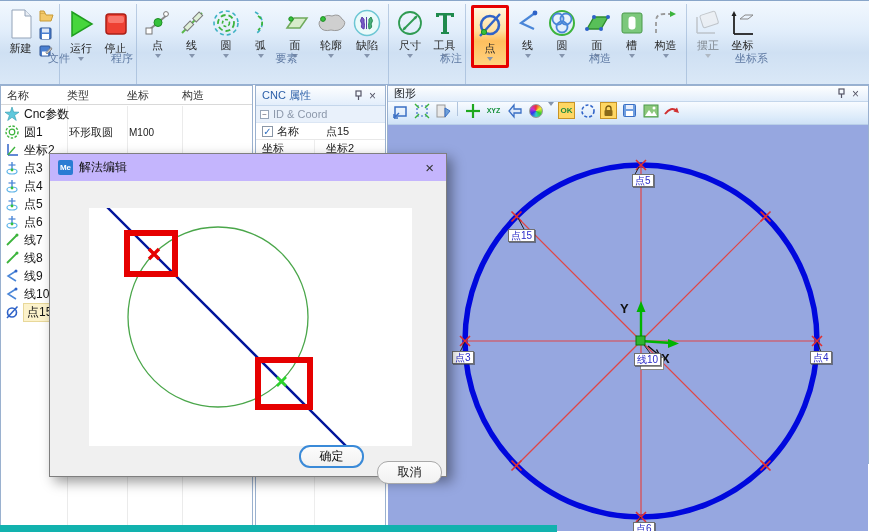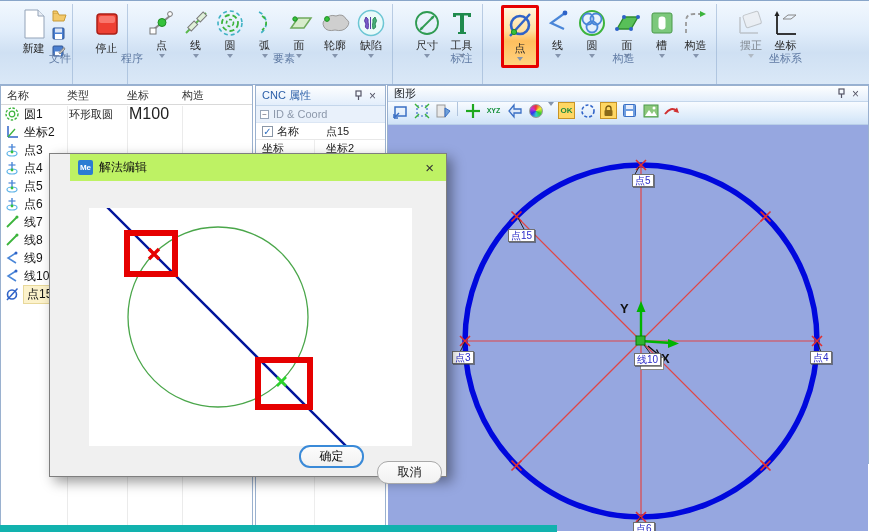--- a/index.html
+++ b/index.html
@@ -4,21 +4,21 @@
 <style>
   * { margin:0; padding:0; box-sizing:border-box; }
   html,body { width:869px; height:532px; overflow:hidden; }
   body { font-family:"Liberation Sans","DejaVu Sans",sans-serif; position:relative; background:#fff; font-size:12px; }
 
   
   .ribbon { position:absolute; left:0; top:0; width:869px; height:85px;
     background:linear-gradient(#f2f8fe 0%, #e2eefb 35%, #cfe0f3 62%, #dae8f7 100%);
     border-top:1px solid #89a6c9; border-bottom:1px solid #96b0d2;
     display:flex; align-items:stretch; padding-top:3px; overflow:hidden; }
-  .rgroup { position:relative; padding:1px 5px 16px 18px; border-right:1px solid rgba(150,176,210,.6); display:flex; gap:3px; align-items:flex-start; flex:0 0 auto; }
+  .rgroup { position:relative; padding:1px 5px 16px 5px; border-right:1px solid rgba(150,176,210,.6); display:flex; gap:3px; align-items:flex-start; flex:0 0 auto; }
   .rgroup-label { position:absolute; bottom:18px; left:0; right:0; text-align:center; font-size:11px; color:#5f7aa3; white-space:nowrap;margin-left:48px; }
   .rbtn { display:flex; flex-direction:column; align-items:center; min-width:31px; color:#262626; font-size:11px; line-height:1.15; padding:1px 1px; }
   .rbtn .ric { height:33px; display:flex; align-items:center; justify-content:center; }
   .rbtn.big .ric { height:36px; }
   .caret { width:0; height:0; border:3px solid transparent; border-top:4px solid #8494ad; margin-top:2px; }
   .file-col { display:flex; flex-direction:column; gap:2px; padding-top:5px; }
   .hl-red { border:3px solid #e60000; border-radius:2px;
     background:linear-gradient(#fff7de, #ffdf9e 40%, #febf5e 58%, #ffd27f 100%); }
   .disabled { opacity:.5; filter:grayscale(.9); }
   .clipbtn { overflow:hidden; max-width:20px; }
@@ -33,21 +33,21 @@
   
   #cnc-panel { left:0; top:85px; width:253px; height:447px; }
   .cols { display:flex; height:19px; align-items:center; font-size:11px; color:#333; border-bottom:1px solid #d9d9d9; }
   .c0{width:66px;padding-left:6px;} .c1{width:60px;} .c2{width:55px;} .c3{width:60px;}
   .vline { position:absolute; top:20px; bottom:0; width:1px; background:#ebebeb; }
   .lrow { display:flex; height:18px; align-items:center; font-size:12px; color:#141414; position:relative; }
   .lrow .ic { width:16px; height:14px; margin:0 3px 0 4px; flex:0 0 auto; }
   .lrow .nm { white-space:nowrap; }
   .lrow.sel .nm { background:#fcf2cb; outline:1px solid #e8d89a; padding:0 3px; }
   .lrow .tcell { position:absolute; left:68px; width:58px; overflow:hidden; white-space:nowrap; font-size:11px; color:#222; }
-  .lrow .ccell { position:absolute; left:128px; width:52px; overflow:hidden; white-space:nowrap; font-size:16px; color:#222; }
+  .lrow .ccell { position:absolute; left:128px; width:52px; overflow:hidden; white-space:nowrap; font-size:10px; color:#222; }
 
   
   #prop-panel { left:255px; top:85px; width:131px; height:447px; }
   #prop-panel .phead { color:#2b5fa8; }
   .prow-group { height:17px; background:#e9f1fb; color:#8d99ab; font-size:11px; display:flex; align-items:center; padding:0 4px; border-bottom:1px solid #dbe6f4; }
   .collapse { width:9px; height:9px; border:1px solid #97a5b8; background:#fff; font-size:8px; line-height:7px; text-align:center; color:#556; margin-right:4px; }
   .prow { height:17px; display:flex; align-items:center; font-size:11px; color:#222; border-bottom:1px solid #e8e8e8; padding-left:6px; position:relative; }
   .prow .val { position:absolute; left:70px; }
   .cbx { width:11px; height:11px; border:1px solid #8a97a8; background:#fff; margin-right:4px; color:#2f6fc0; font-size:10px; line-height:9px; text-align:center; }
   .prop-colline { position:absolute; left:58px; top:54px; bottom:0; width:1px; background:#ededed; }
@@ -60,21 +60,21 @@
   .gti { width:17px; height:17px; display:flex; align-items:center; justify-content:center; flex:0 0 auto; }
   .gsep { width:1px; height:14px; background:#b0c4dd; margin:0 2px; }
   .gcanvas { position:absolute; left:0; top:39px; width:480px; height:406px; background:#96a7e0; overflow:hidden; }
   .glabel { position:absolute; background:#fff; border:1px solid #6f6f6f; box-shadow:1px 1px 0 rgba(60,60,60,.55);
     font-size:10px; color:#2a2ac8; line-height:11px; height:13px; padding:0 2px; white-space:nowrap; z-index:3; }
   .glabel-ghost { position:absolute; background:#fff; border:1px solid #8a8a8a; width:24px; height:13px; z-index:2; }
 
   
   #dialog { position:absolute; left:49px; top:153px; width:398px; height:324px; background:#f0f0f0;
     border:1px solid #7f7f7f; box-shadow:5px 5px 12px rgba(0,0,0,.4); z-index:50; }
-  .dtitle { height:27px; background:#bef264; display:flex; align-items:center; padding:0 8px; font-size:12px; color:#101010;margin-left:20px; }
+  .dtitle { height:27px; background:#c4b5fd; display:flex; align-items:center; padding:0 8px; font-size:12px; color:#101010; }
   .me-icon { width:15px; height:15px; background:#2b7cd3; color:#fff; font-size:8px; font-weight:bold;
     display:flex; align-items:center; justify-content:center; border-radius:2px; margin-right:6px; }
   .dclose { margin-left:auto; font-size:15px; color:#333; padding:0 4px; }
   .dcanvas { position:absolute; left:39px; top:54px; width:323px; height:238px; background:#fff; }
   .dbtn { position:absolute; width:65px; height:23px; background:linear-gradient(#fcfcfc,#f1f1f1); font-size:12px; color:#111;
     display:flex; align-items:center; justify-content:center;border-radius:11px; }
   #ok-btn { left:249px; top:291px; border:2px solid #3a8ad8; }
   #cancel-btn { left:327px; top:307px; border:1px solid #a9a9a9; }
 
   .teal-bar { position:absolute; left:0; top:525px; width:557px; height:7px; background:#12b2ae; z-index:60; }
@@ -115,20 +115,29 @@
             <path d="M8 9 L13 4 L12 2.5 L7 7.5 Z" fill="#c8c8c8" stroke="#888"></path>
           </svg>
       </span>
     </div>
     <div class="rgroup-label">文件</div>
   </div>
 
   <div class="rgroup">
     <div class="rbtn big">
       <span class="ric">
+        <svg width="30" height="30" viewBox="0 0 30 30">
+            <path d="M6 3 L26 15 L6 27 Z" fill="#46d63c" stroke="#1f9e1f" stroke-width="1.5"></path>
+          </svg>
+      </span>
+      <span>运行</span>
+      <span class="caret"></span>
+    </div>
+    <div class="rbtn big">
+      <span class="ric">
         <svg width="26" height="26" viewBox="0 0 26 26">
             <rect x="3" y="3" width="20" height="20" rx="3" fill="#ee4033" stroke="#aa1f17" stroke-width="1.5"></rect>
             <rect x="5" y="5" width="16" height="7" rx="2" fill="#f9776d"></rect>
           </svg>
       </span>
       <span>停止</span>
     </div>
     <div class="rgroup-label">程序</div>
   </div>
 
@@ -339,20 +348,26 @@
   <div class="cols">
     <span class="c0">名称</span>
     <span class="c1">类型</span>
     <span class="c2">坐标</span>
     <span class="c3">构造</span>
   </div>
   <div class="vline" style="left:66px"></div>
   <div class="vline" style="left:126px"></div>
   <div class="vline" style="left:181px"></div>
 
+  <div class="lrow">
+    <span class="ic"><svg width="14" height="14" viewBox="0 0 14 14">
+          <path d="M7 0 L8.6 5 L14 5.2 L9.6 8.3 L11.3 13.5 L7 10.3 L2.7 13.5 L4.4 8.3 L0 5.2 L5.4 5 Z" fill="#5fc8dc" stroke="#2f98ac" stroke-width=".6"></path>
+        </svg></span>
+    <span class="nm">Cnc参数</span>
+  </div>
   <div class="lrow">
     <span class="ic"><svg width="14" height="14" viewBox="0 0 14 14">
           <circle cx="7" cy="7" r="6" fill="none" stroke="#3cb43c" stroke-width="1.4" stroke-dasharray="2.5 1.5"></circle>
           <circle cx="7" cy="7" r="2.8" fill="none" stroke="#3cb43c" stroke-width="1.2"></circle>
         </svg></span>
     <span class="nm">圆1</span>
     <span class="tcell">环形取圆</span>
     <span class="ccell">M100</span>
   </div>
   <div class="lrow">

